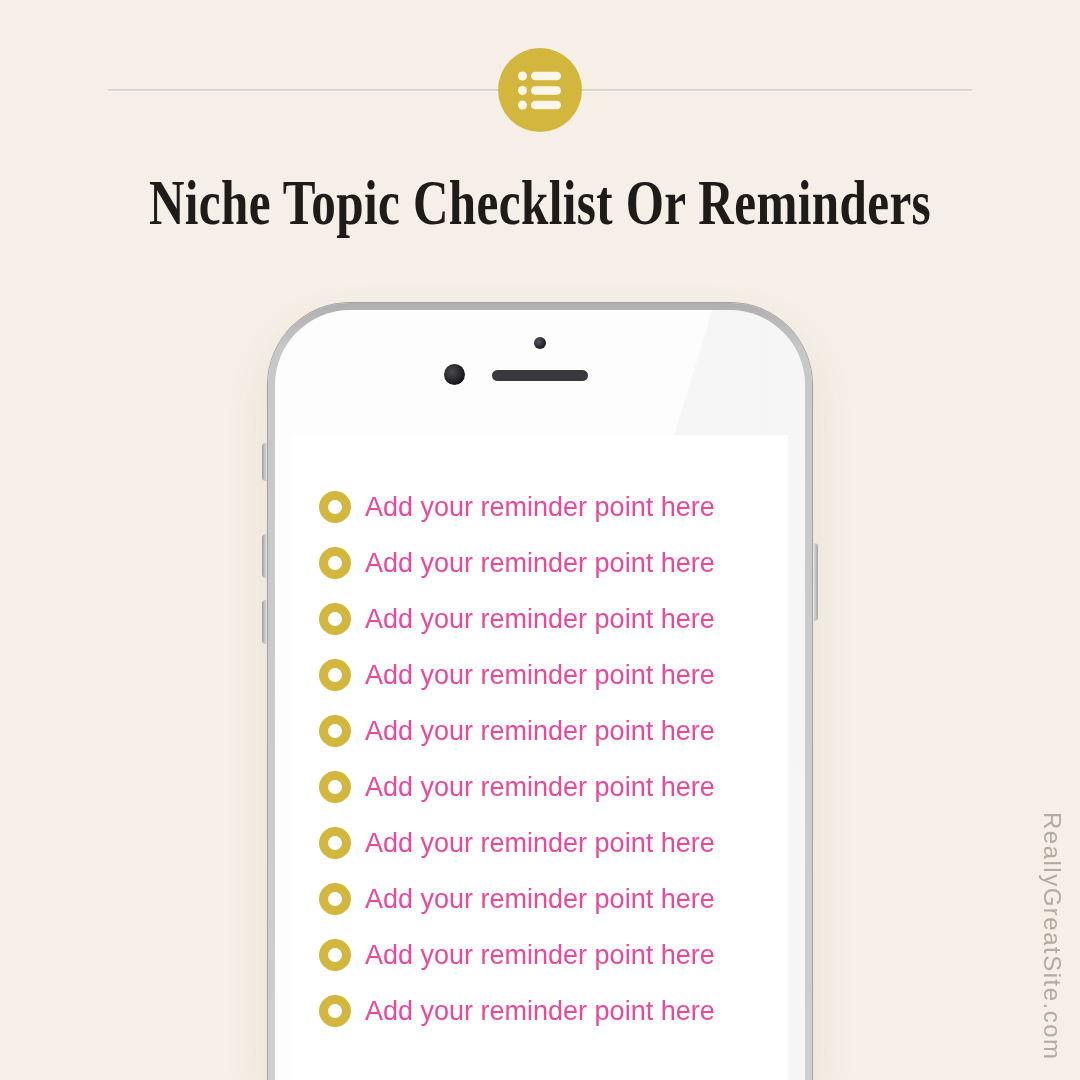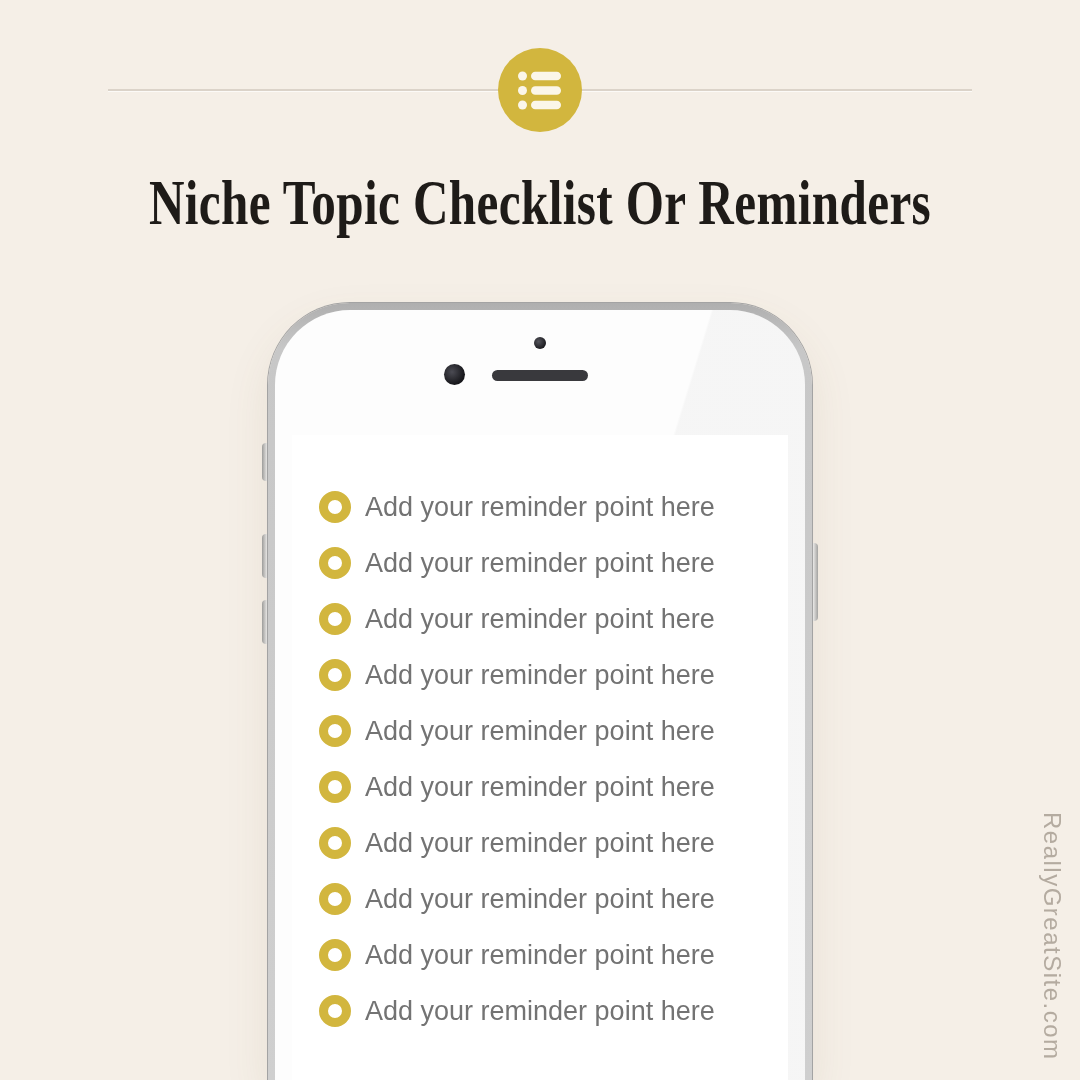--- a/index.html
+++ b/index.html
@@ -150,21 +150,21 @@
     height: 32px;
     box-sizing: border-box;
     border: 9px solid #d2b63e;
     border-radius: 50%;
     background: transparent;
   }
   .check-label {
     margin-left: 14px;
     font-size: 27px;
     line-height: 32px;
-    color: #737373;
+    color: #ec4899;
     white-space: nowrap;
   }
 
   
   .watermark {
     position: absolute;
     top: 812px;
     right: 14px;
     writing-mode: vertical-rl;
     font-size: 24px;

